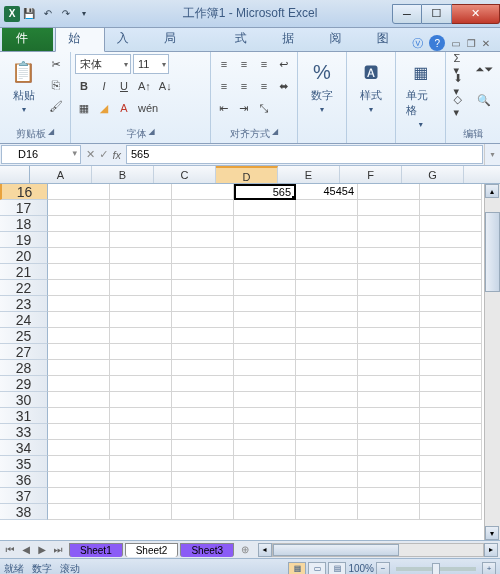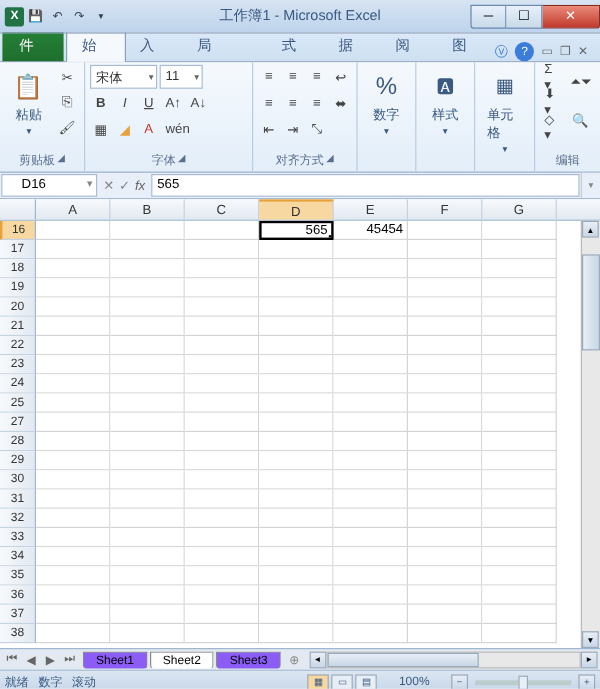--- a/index.html
+++ b/index.html
@@ -49,21 +49,21 @@
 .formula-expand { width: 16px; display: flex; align-items: center; justify-content: center; background: #e8eff8; border-left: 1px solid #ccc; color: #888; font-size: 8px; }
 
 
 .grid-wrap { height: 374px; overflow: hidden; position: relative; display: flex; flex-direction: column; }
 .col-headers { display: flex; height: 18px; background: linear-gradient(#f7f9fc, #e2e9f1); border-bottom: 1px solid #9eb6ce; }
 .corner { width: 30px; border-right: 1px solid #9eb6ce; background: linear-gradient(#f7f9fc, #e2e9f1); }
 .col-h { width: 62px; border-right: 1px solid #c5d2e0; text-align: center; font-size: 11px; color: #333; line-height: 18px; }
 .col-h.active { background: #f7d8a0; border-top: 2px solid #e8a23d; }
 .grid-body { flex: 1; overflow: hidden; position: relative; }
 .grid-row { display: flex; height: 16px; }
-.row-h { width: 30px; background: linear-gradient(90deg, #f7f9fc, #e2e9f1); border-right: 1px solid #9eb6ce; border-bottom: 1px solid #c5d2e0; text-align: center; font-size: 10px; color: #333; line-height: 16px; }
+.row-h { width: 48px; background: linear-gradient(90deg, #f7f9fc, #e2e9f1); border-right: 1px solid #9eb6ce; border-bottom: 1px solid #c5d2e0; text-align: center; font-size: 14px; color: #333; line-height: 16px; }
 .row-h.active { background: #f7d8a0; border-left: 2px solid #e8a23d; }
 .cell { width: 62px; border-right: 1px solid #d4d4d4; border-bottom: 1px solid #d4d4d4; font-size: 11px; padding: 0 3px; line-height: 15px; text-align: right; overflow: hidden; background: #fff; }
 .cell.selected { border: 2px solid #000; line-height: 13px; position: relative; }
 .cell.selected::after { content: ""; position: absolute; right: -3px; bottom: -3px; width: 5px; height: 5px; background: #000; }
 
 
 .sheet-bar { height: 18px; background: #e3e9f1; border-top: 1px solid #9eb6ce; display: flex; align-items: center; font-size: 10px; }
 .sheet-nav { display: flex; padding: 0 2px; }
 .sheet-nav-btn { width: 16px; text-align: center; color: #666; }
 .sheet-tab { padding: 1px 10px; background: #8b5cf6; border: 1px solid #888; border-bottom: none; margin: 0 1px; border-radius: 0 0 3px 3px; }
@@ -420,30 +420,20 @@
         <div class="row-h">31</div>
         <div class="cell"></div>
         <div class="cell"></div>
         <div class="cell"></div>
         <div class="cell"></div>
         <div class="cell"></div>
         <div class="cell"></div>
         <div class="cell"></div>
       </div>
       <div class="grid-row">
-        <div class="row-h">32</div>
-        <div class="cell"></div>
-        <div class="cell"></div>
-        <div class="cell"></div>
-        <div class="cell"></div>
-        <div class="cell"></div>
-        <div class="cell"></div>
-        <div class="cell"></div>
-      </div>
-      <div class="grid-row">
         <div class="row-h">33</div>
         <div class="cell"></div>
         <div class="cell"></div>
         <div class="cell"></div>
         <div class="cell"></div>
         <div class="cell"></div>
         <div class="cell"></div>
         <div class="cell"></div>
       </div>
       <div class="grid-row">
@@ -528,20 +518,20 @@
 </div>
 
 <div class="status-bar">
   <span>就绪</span>
   <span>数字</span>
   <span>滚动</span>
   <div class="status-right">
     <div class="view-btn active">▦</div>
     <div class="view-btn">▭</div>
     <div class="view-btn">▤</div>
-    <span style="margin:0 16px">100%</span>
+    <span style="margin:0 0">100%</span>
     <div class="scroll-btn">−</div>
     <div class="zoom-slider">
       <div class="zoom-thumb"></div>
     </div>
     <div class="scroll-btn">+</div>
   </div>
 </div>
 
 </body></html>

